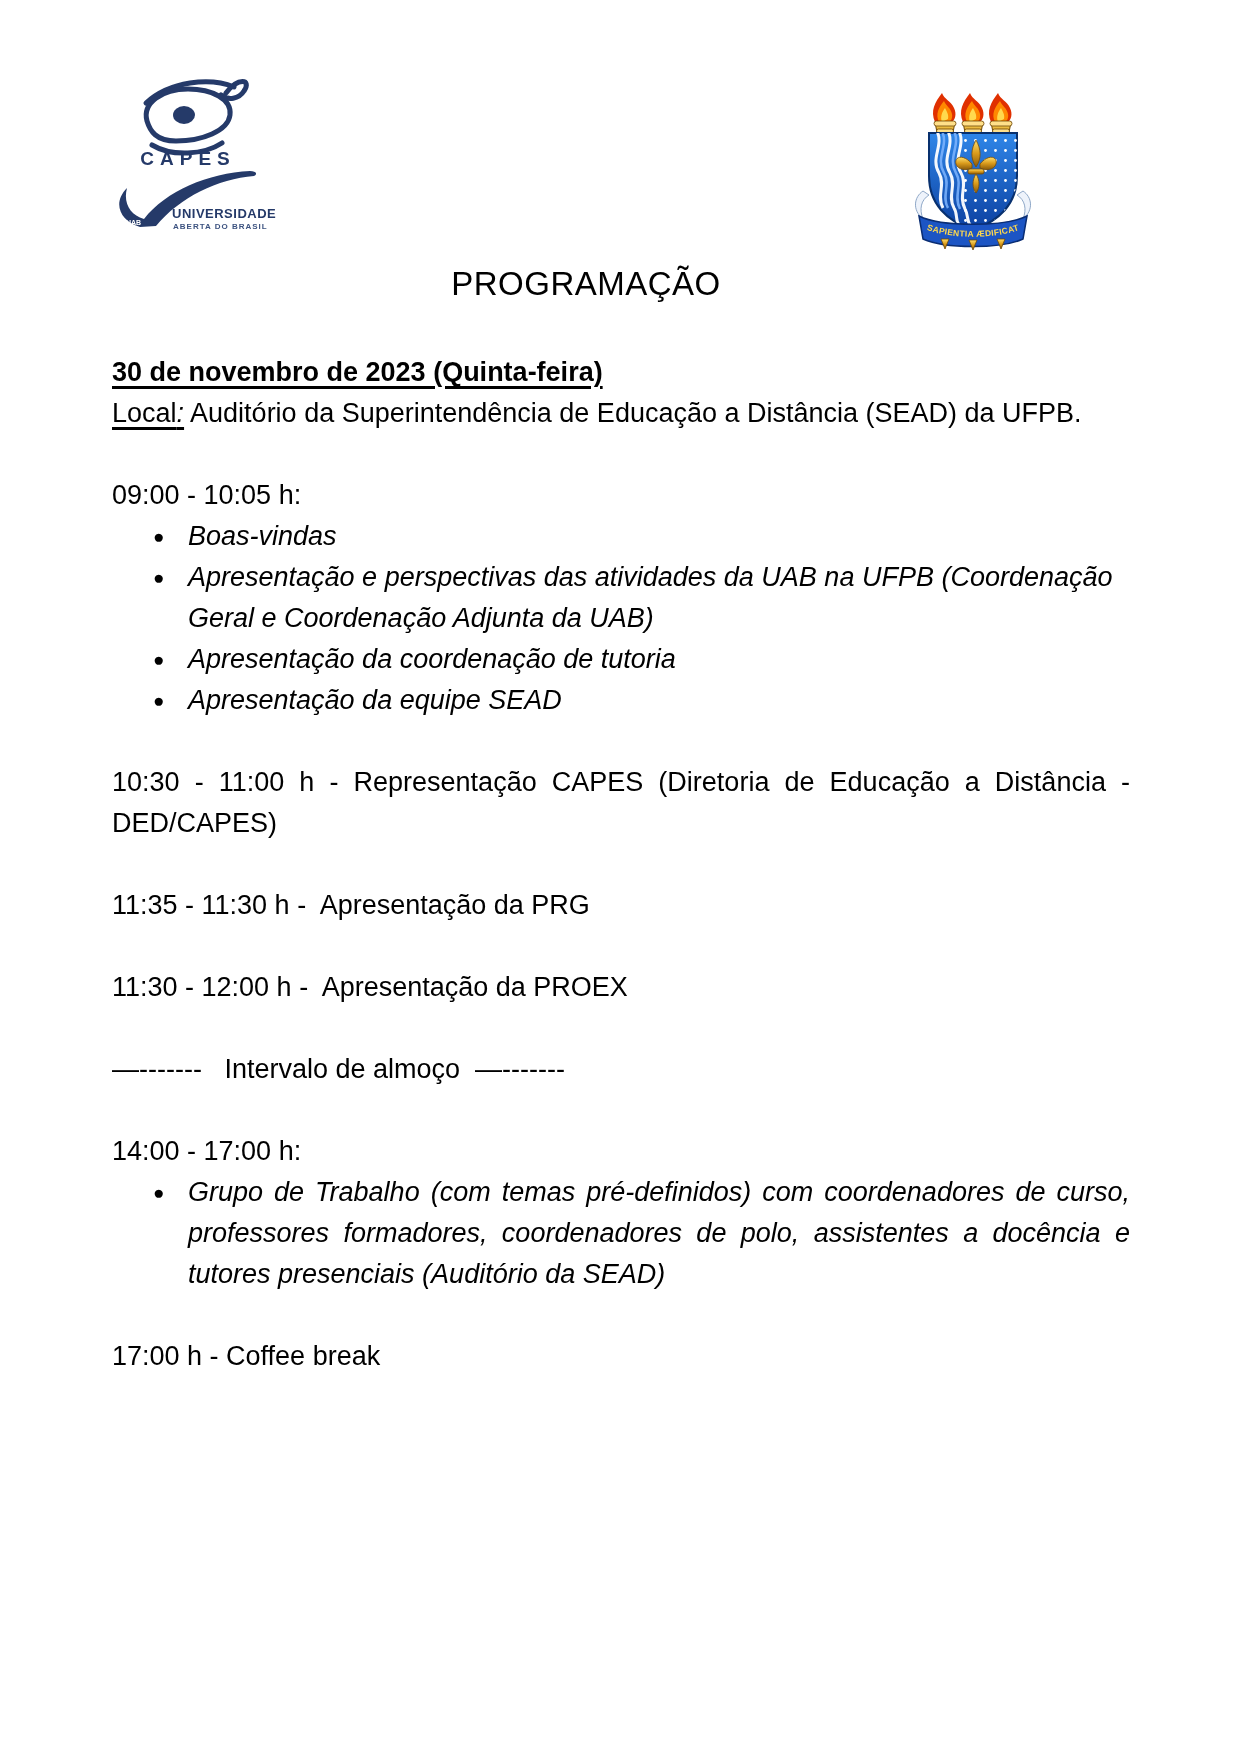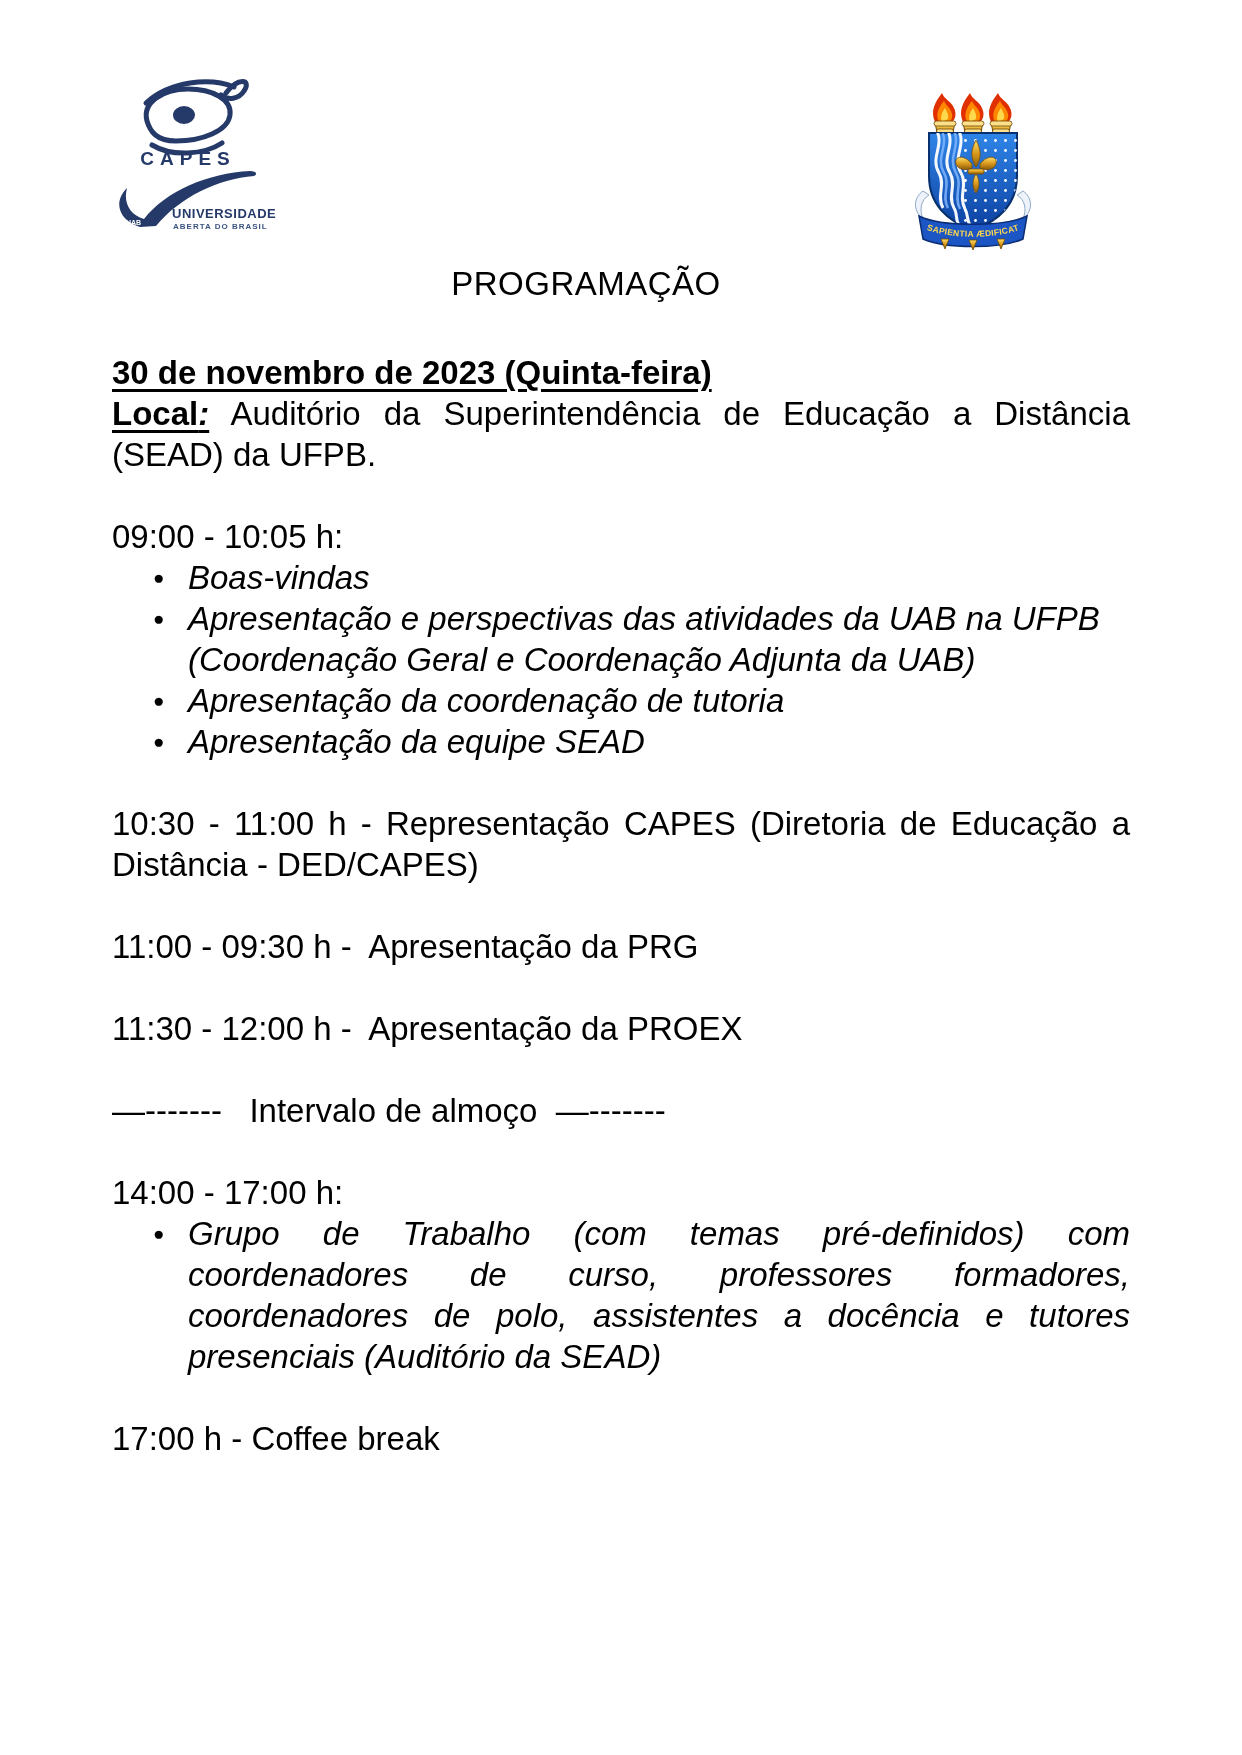--- a/index.html
+++ b/index.html
@@ -18,26 +18,26 @@
 
   
   .doc-title{
     margin:15px 0 0;
     text-align:center;
     font-size:33px;font-weight:normal;line-height:38px;
     letter-spacing:.5px;
   }
 
   
-  .content{margin:49px 112px 12px 112px;width:1018px;font-size:33px;line-height:41px;}
+  .content{margin:49px 112px 12px 112px;width:1018px;font-size:27px;line-height:41px;}
   .content p{margin:0;}
   p.line{margin:41px 0 0;white-space:pre-wrap;}
   p.nogap{margin:0;}
   .just{text-align:justify;text-align-last:left;white-space:normal;}
-  .bold{font-weight:bold;}
+  .bold{font-weight:normal;}
   .italic{font-style:italic;}
   .underline{text-decoration:underline;text-decoration-thickness:3px;text-underline-offset:5px;}
   .date-heading{font-weight:bold;}
   .date-heading span{text-decoration:underline;text-decoration-thickness:3px;text-underline-offset:5px;}
 
   ul.bullets{margin:0;padding:0;list-style:none;font-style:italic;}
   ul.bullets li{position:relative;padding-left:76px;}
   ul.bullets li::before{
     content:"\25CF";
     position:absolute;left:41px;top:0;
@@ -161,21 +161,21 @@
 
     <div>
         <p class="line">09:00 - 10:05 h:</p>
         <ul class="bullets">
           <li>Boas-vindas</li>
           <li>Apresentação e perspectivas das atividades da UAB na UFPB (Coordenação Geral e Coordenação Adjunta da UAB)</li>
           <li>Apresentação da coordenação de tutoria</li>
           <li>Apresentação da equipe SEAD</li>
         </ul>
         <p class="line just">10:30 - 11:00 h - Representação CAPES (Diretoria de Educação a Distância - DED/CAPES)</p>
-        <p class="line">11:00 - 09:30 h -  Apresentação da PRG</p>
+        <p class="line">11:35 - 11:30 h -  Apresentação da PRG</p>
         <p class="line">11:30 - 12:00 h -  Apresentação da PROEX</p>
         <p class="line">—-------   Intervalo de almoço  —-------</p>
         <p class="line">14:00 - 17:00 h:</p>
         <ul class="bullets just">
           <li>Grupo de Trabalho (com temas pré-definidos) com coordenadores de curso, professores formadores, coordenadores de polo, assistentes a docência e tutores presenciais (Auditório da SEAD)</li>
         </ul>
         <p class="line">17:00 h - Coffee break</p>
       </div>
   </div>
 

